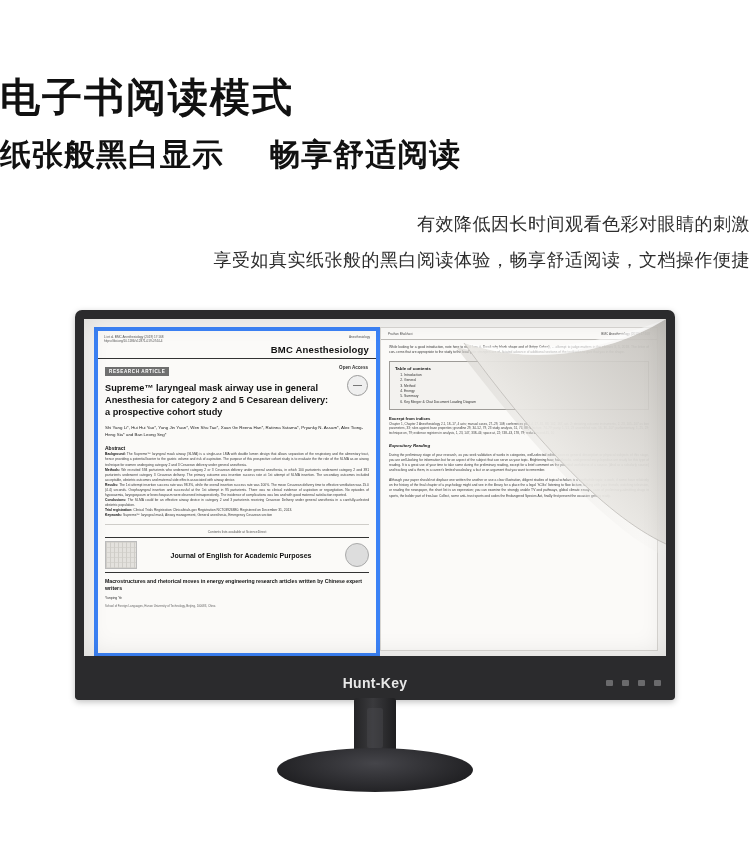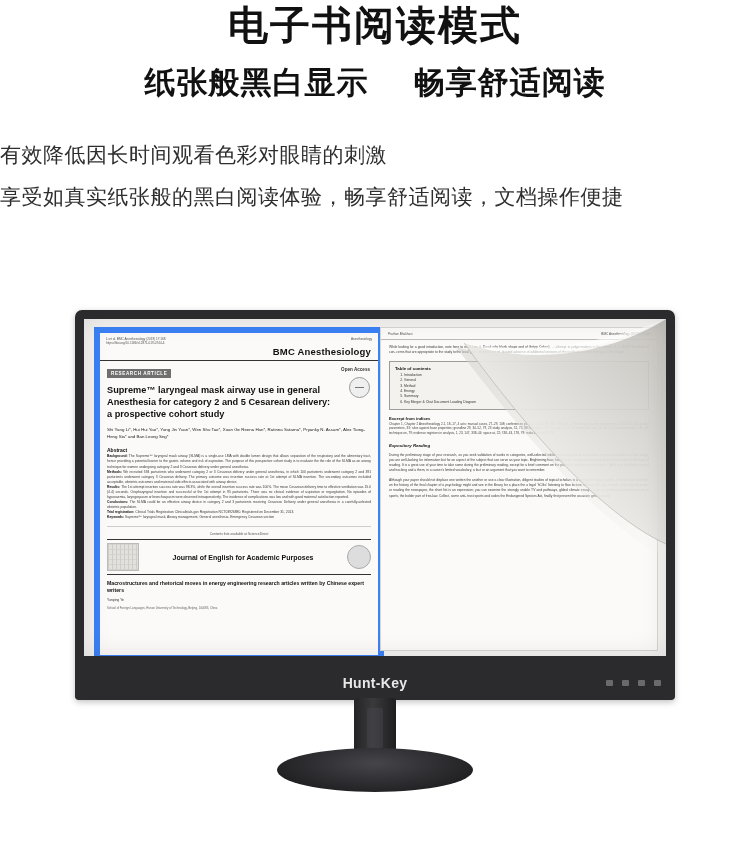--- a/index.html
+++ b/index.html
@@ -9,41 +9,41 @@
     background:#ffffff;
     font-family:"Liberation Sans", sans-serif;
     color:#1a1a1a;
     overflow:hidden;
     position:relative;
   }
   .wrap{width:750px;height:860px;position:relative;}
 
   
   .headline{
-    text-align:center;
+    padding-top:72px;
   }
   .title-main{
     font-size:40px;
     font-weight:bold;
     letter-spacing:2px;
     line-height:1.25;
     color:#111;
   }
   .title-sub{
     margin-top:12px;
     font-size:31px;
     font-weight:bold;
     letter-spacing:1px;
     color:#111;
   }
   .title-sub .gap{display:inline-block;width:26px;}
   .desc{
     margin-top:30px;
-    text-align:left;
-    font-size:21px;
+    text-align:right;
+    font-size:18px;
     line-height:2;
     color:#2e2e2e;
     letter-spacing:0.5px;
   }
   .desc div{white-space:nowrap;}
 
   
   .monitor{
     position:absolute;
     left:75px;
@@ -138,21 +138,21 @@
 
   
   .page{
     position:absolute;
     background:#fbfaf8;
     color:#141414;
     overflow:hidden;
   }
   .page-left{
     left:10px; top:8px; width:278px; height:322px;
-    border:6px solid #3b82f6;
+    border:4px solid #3b82f6;
   }
   .page-right{
     left:296px; top:8px; width:276px; height:322px;
     border:1px solid #d8d6d2;
   }
   .pg-head{
     display:flex;justify-content:space-between;
     font-size:3.1px;color:#555;padding:4px 6px 0 6px;
   }
   .journal{

